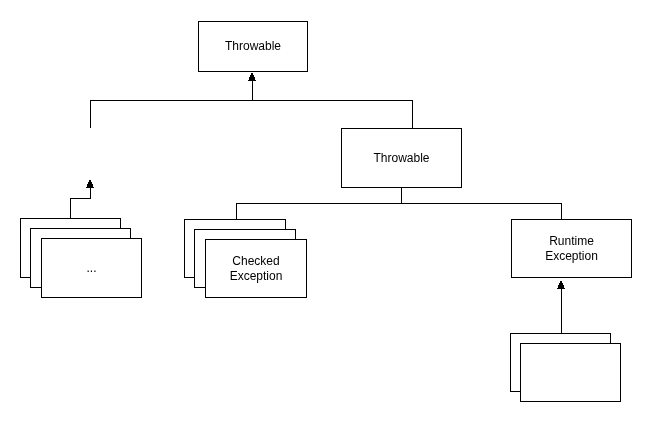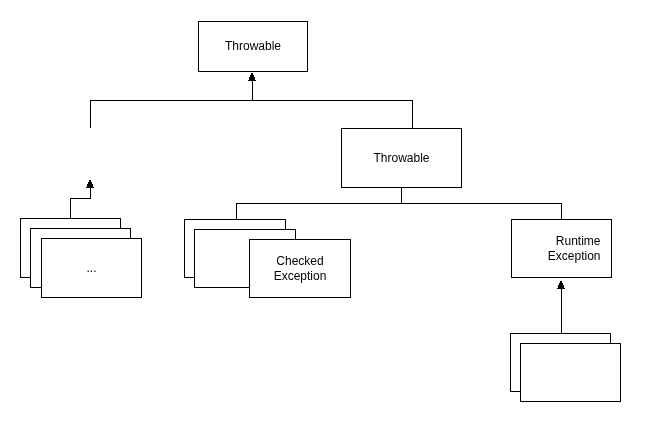--- a/index.html
+++ b/index.html
@@ -40,29 +40,29 @@
     display: block;
     max-width: 78px;
   }
   .node .label.wide {
     max-width: 100px;
   }
   
   .n-throwable { left: 198px; top: 21px;  width: 110px; height: 51px; }
   .n-error     { left: 35px;  top: 128px; width: 110px; height: 50px; }
   .n-exception { left: 341px; top: 128px; width: 121px; height: 60px; }
-  .n-runtime   { left: 511px; top: 219px; width: 101px; height: 59px; text-align: right; }
+  .n-runtime   { left: 511px; top: 219px; width: 121px; height: 59px; }
   
   .s-err-back  { left: 20px;  top: 218px; width: 101px; height: 60px; }
   .s-err-mid   { left: 30px;  top: 228px; width: 101px; height: 60px; }
   .s-err-front { left: 41px;  top: 238px; width: 101px; height: 60px; }
   
   .s-chk-back  { left: 184px; top: 219px; width: 102px; height: 59px; }
   .s-chk-mid   { left: 194px; top: 229px; width: 102px; height: 59px; }
-  .s-chk-front { left: 205px; top: 239px; width: 102px; height: 59px; margin-left: 44px; }
+  .s-chk-front { left: 205px; top: 239px; width: 102px; height: 59px; }
   
   .s-unc-back  { left: 510px; top: 333px; width: 101px; height: 59px; }
   .s-unc-mid   { left: 520px; top: 343px; width: 101px; height: 59px; }
   .s-unc-front { left: 531px; top: 353px; width: 101px; height: 60px; }
   .edge {
     fill: none;
     stroke: #000000;
     stroke-width: 1;
   }
   .arrowhead {

